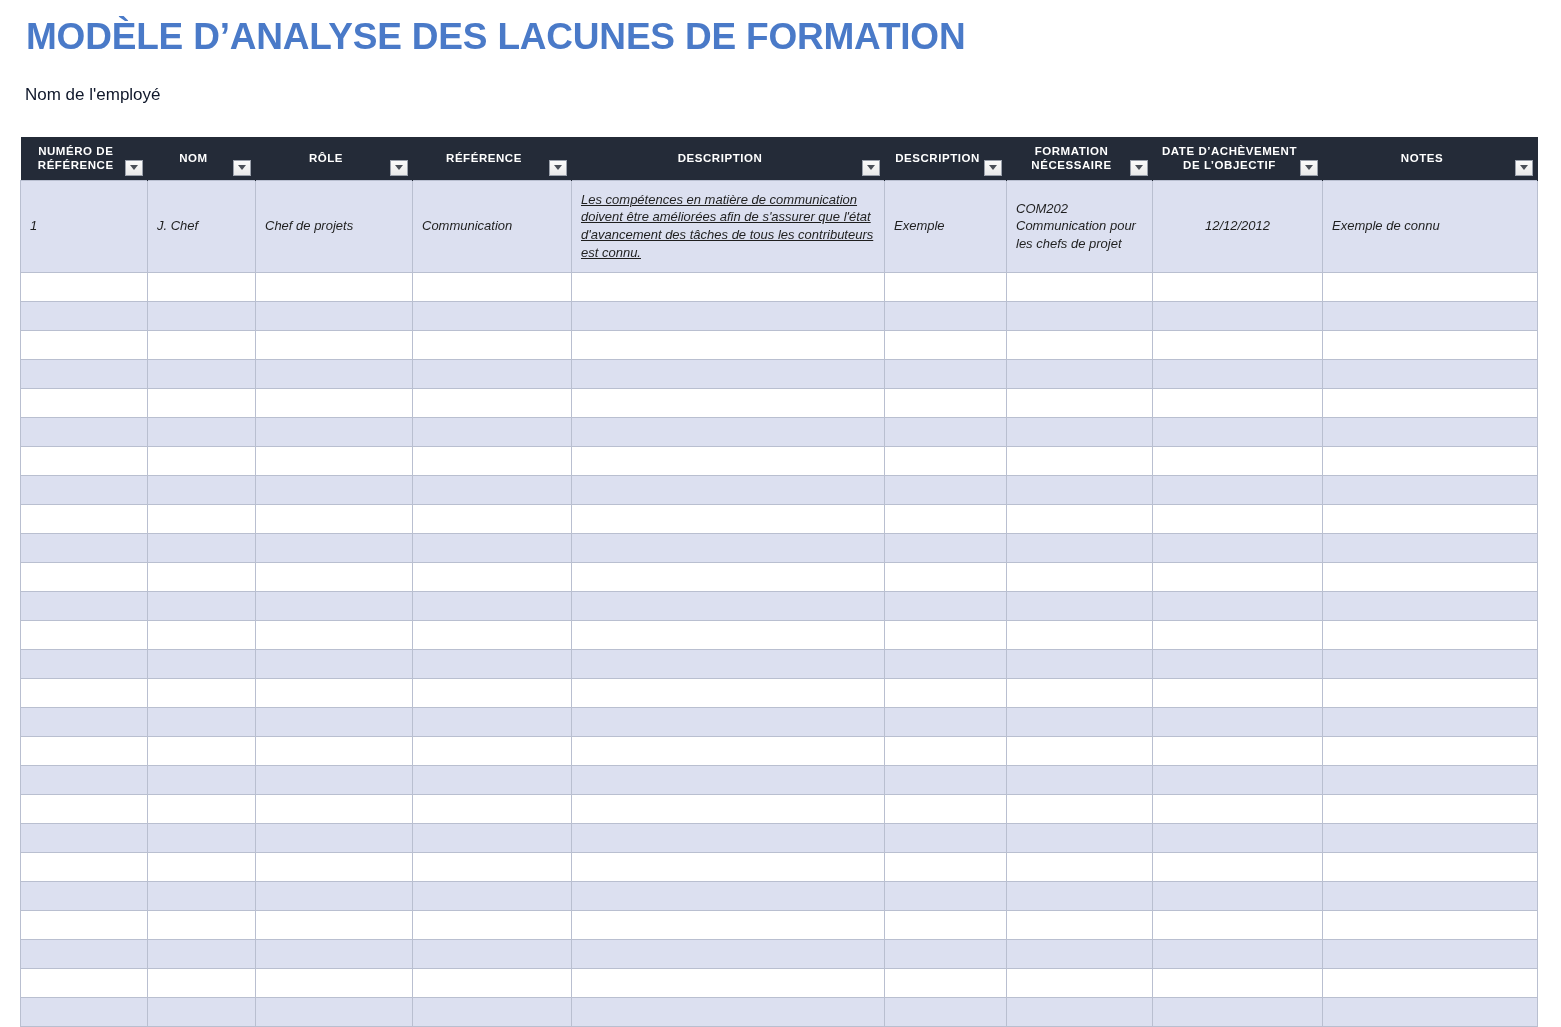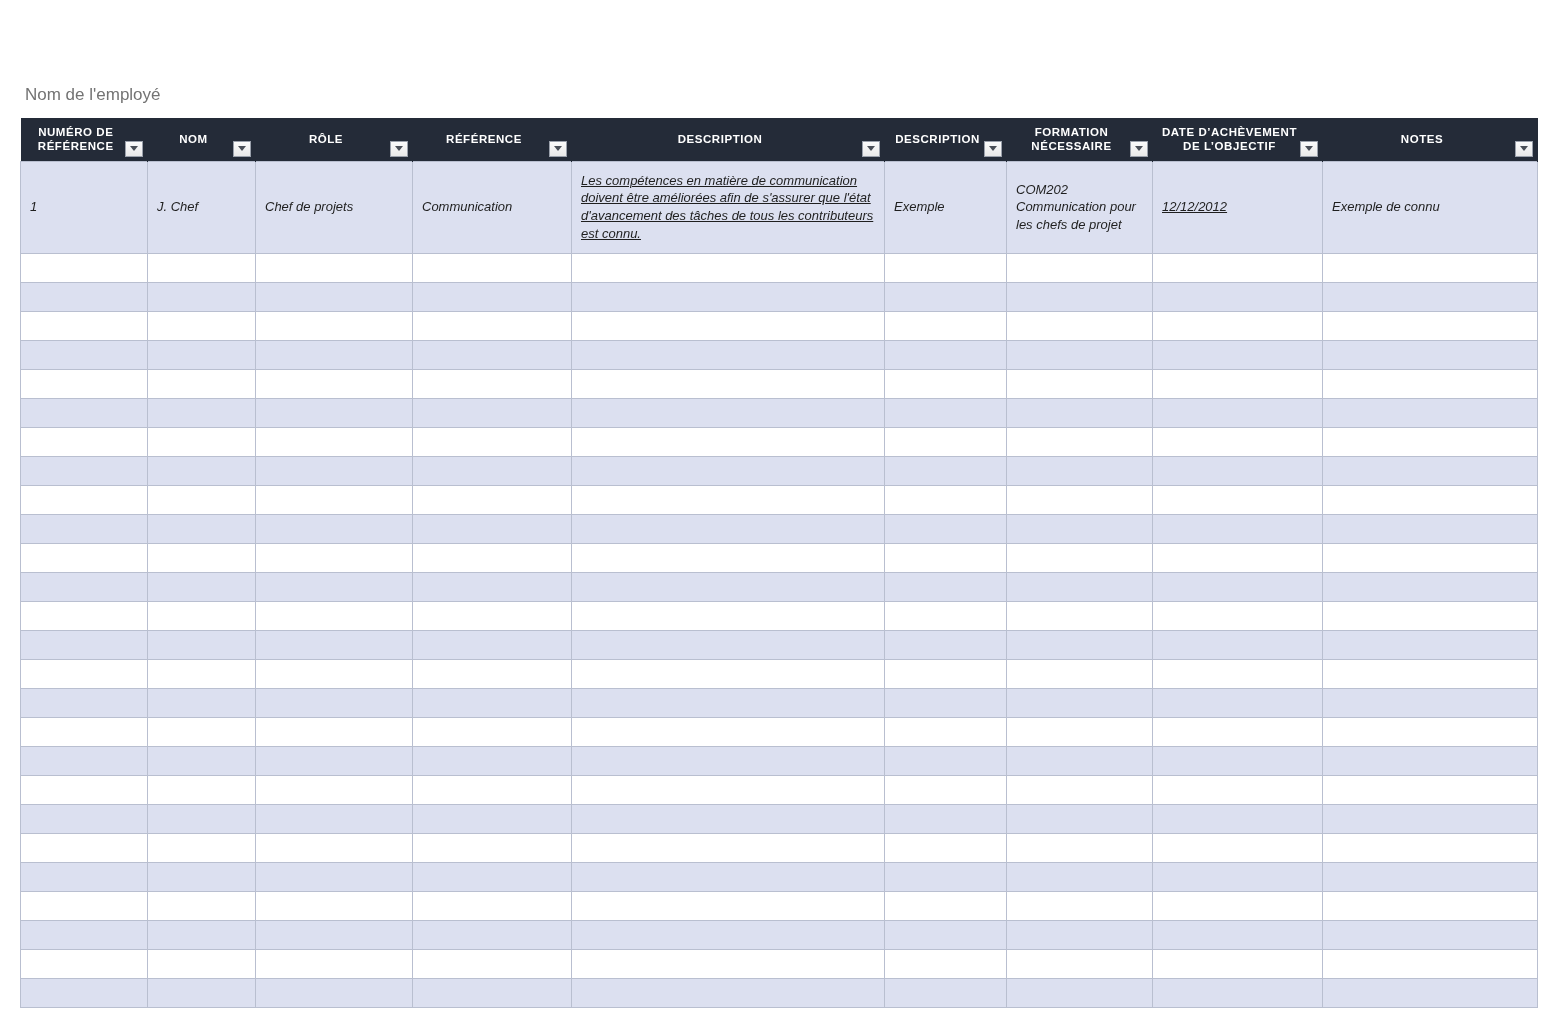--- a/index.html
+++ b/index.html
@@ -29,35 +29,36 @@
     letter-spacing: -0.2px;
     color: #4a7ac8;
     white-space: nowrap;
     font-family: "Liberation Sans", sans-serif;
   }
   .employee-label {
     position: absolute;
     left: 25px;
     top: 85px;
     font-size: 17px;
-    color: #737373;
+    color: #0f172a;
     font-family: "Liberation Sans", sans-serif;
     white-space: nowrap;
   }
   .table-wrap {
     position: absolute;
     left: 20px;
     top: 118px;
     width: 1517px;
   }
   table.gap-table {
     border-collapse: collapse;
     table-layout: fixed;
     width: 1517px;
     border-spacing: 0;
+    margin-top: 19px;
   }
   table.gap-table th {
     background: #242b38;
     color: #ffffff;
     font-size: 11.5px;
     font-weight: bold;
     letter-spacing: 0.55px;
     text-align: center;
     vertical-align: middle;
     padding: 6px 22px 6px 6px;
@@ -115,31 +116,32 @@
   }
   tr.empty-row td {
     height: 29px;
     padding: 0 9px;
   }
   td.c-desc {
     vertical-align: middle;
     text-decoration: underline;
   }
   td.c-date {
-    text-decoration: underline;
+    text-align: center;
   }
   td.c-ref {
     text-align: left;
   }
 </style>
 </head>
 <body>
 
 <div class="page">
 
+  <div class="page-title">MODÈLE D’ANALYSE DES LACUNES DE FORMATION</div>
 
   <div class="employee-label">Nom de l'employé</div>
 
   <div class="table-wrap">
     <table class="gap-table">
       <colgroup>
         <col style="width:127px">
         <col style="width:108px">
         <col style="width:157px">
         <col style="width:159px">

